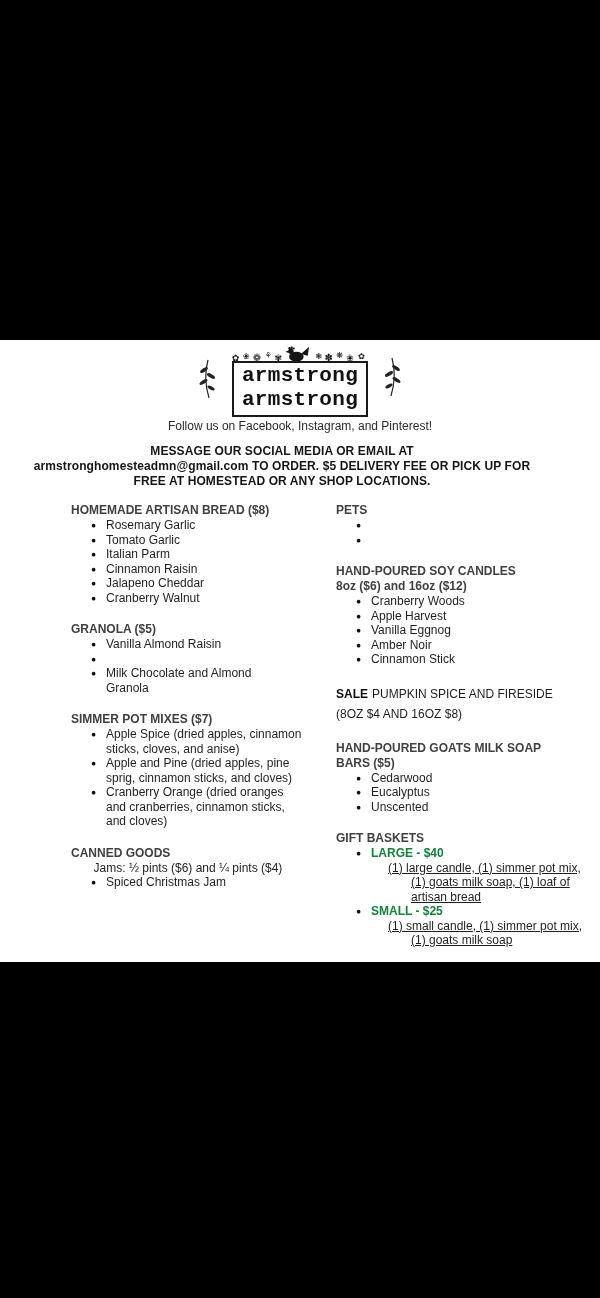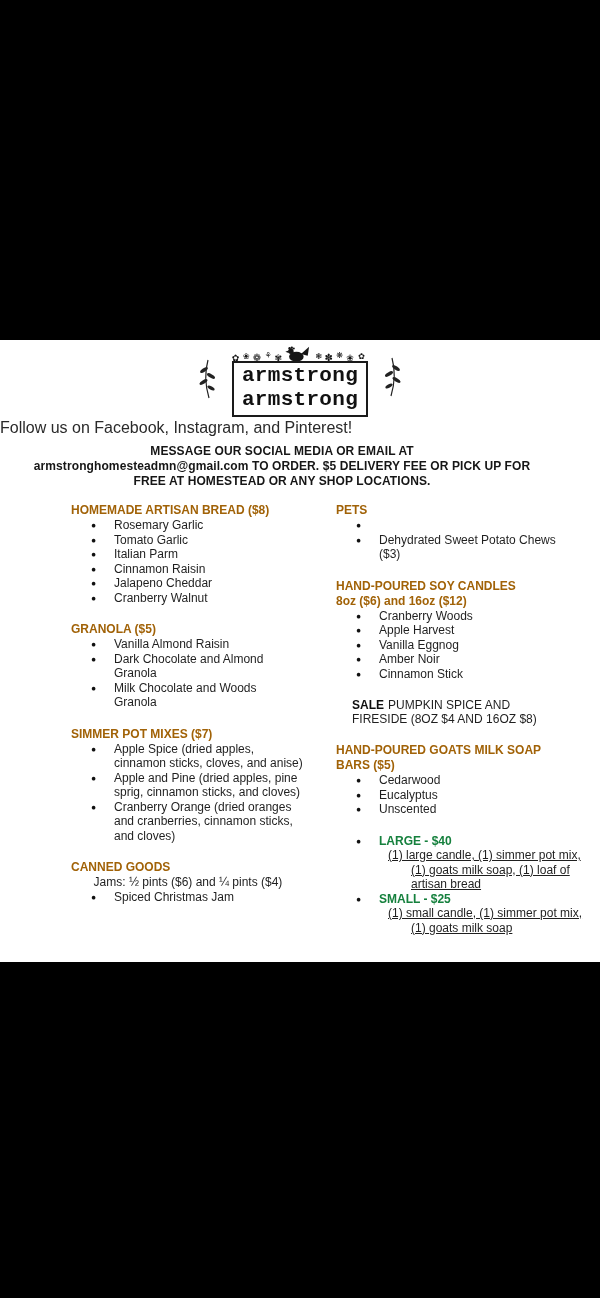--- a/index.html
+++ b/index.html
@@ -33,46 +33,46 @@
     color:#111;
     white-space:nowrap;
   }
   .branch{position:absolute;}
   .branch-left{left:-26px;top:14px;}
   .branch-right{right:-26px;top:12px;transform:scaleX(-1);}
 
   
   .follow{
     position:absolute;top:79px;left:0;width:600px;
-    font-size:16px;color:#2a2a2a;
+    text-align:center;font-size:12px;color:#2a2a2a;
   }
   .order-info{
     position:absolute;top:104px;left:0;width:564px;
     text-align:center;font-weight:bold;font-size:12px;line-height:15.2px;
     color:#161616;letter-spacing:.1px;
   }
 
   
   .col{position:absolute;top:163px;font-size:12px;line-height:14.5px;}
   .col-left{left:71px;width:234px;}
   .col-right{left:336px;width:234px;}
   .sec{margin:0 0 17px 0;}
   .h{
-    margin:0;font-size:12px;line-height:15px;font-weight:bold;color:#a16207;
+    margin:0;font-size:12px;line-height:15px;font-weight:bold;color:#404040;
   }
   .note{margin:0;line-height:14.5px;text-align:center;}
   .li{display:flex;align-items:flex-start;}
   .dot{
     flex:0 0 15px;margin-left:20px;
     font-size:8.5px;line-height:14.5px;color:#111;
   }
-  .t{flex:1;max-width:199px;margin-left:8px;}
+  .t{flex:1;max-width:199px;}
   .sec-granola .t{max-width:165px;}
   .t.b{font-weight:bold;color:#15803d;}
-  .sale{margin:16px;max-width:218px;line-height:14px;}
+  .sale{margin:0;max-width:218px;line-height:20px;}
   .sale .b{font-weight:bold;color:#0f0f0f;margin-right:4px;}
   .gift-desc{
     margin-left:75px;width:180px;
     text-indent:-23px;line-height:14.5px;text-decoration:underline;
   }
   svg{display:block;}
   .decor-row{overflow:visible;}
 </style>
 </head>
 <body>
@@ -165,25 +165,24 @@
     </div>
 
     <div class="sec sec-granola">
       <h3 class="h">GRANOLA ($5)</h3>
       <div class="li">
           <span class="dot">●</span>
           <span class="t">Vanilla Almond Raisin</span>
         </div>
       <div class="li">
           <span class="dot">●</span>
-          <span class="t">Dark Chocolate and Almond Granola</span>
-        </div>
-      <div class="li">
-          <span class="dot">●</span>
-          <span class="t">Milk Chocolate and Woods Granola</span>
+        </div>
+      <div class="li">
+          <span class="dot">●</span>
+          <span class="t">Milk Chocolate and Almond Granola</span>
         </div>
     </div>
 
     <div class="sec">
       <h3 class="h">SIMMER POT MIXES ($7)</h3>
       <div class="li">
           <span class="dot">●</span>
           <span class="t">Apple Spice (dried apples, cinnamon sticks, cloves, and anise)</span>
         </div>
       <div class="li">
@@ -209,21 +208,20 @@
 
   <div class="col col-right">
 
     <div class="sec">
       <h3 class="h">PETS</h3>
       <div class="li">
           <span class="dot">●</span>
         </div>
       <div class="li">
           <span class="dot">●</span>
-          <span class="t">Dehydrated Sweet Potato Chews ($3)</span>
         </div>
     </div>
 
     <div class="sec">
       <h3 class="h">HAND-POURED SOY CANDLES</h3>
       <h3 class="h">8oz ($6) and 16oz ($12)</h3>
       <div class="li">
           <span class="dot">●</span>
           <span class="t">Cranberry Woods</span>
         </div>
@@ -259,20 +257,21 @@
           <span class="dot">●</span>
           <span class="t">Eucalyptus</span>
         </div>
       <div class="li">
           <span class="dot">●</span>
           <span class="t">Unscented</span>
         </div>
     </div>
 
     <div class="sec">
+      <h3 class="h">GIFT BASKETS</h3>
       <div class="li">
           <span class="dot">●</span>
           <span class="t b">LARGE - $40</span>
         </div>
       <div class="gift-desc">(1) large candle, (1) simmer pot mix, (1) goats milk soap, (1) loaf of artisan bread</div>
       <div class="li">
           <span class="dot">●</span>
           <span class="t b">SMALL - $25</span>
         </div>
       <div class="gift-desc">(1) small candle, (1) simmer pot mix, (1) goats milk soap</div>

